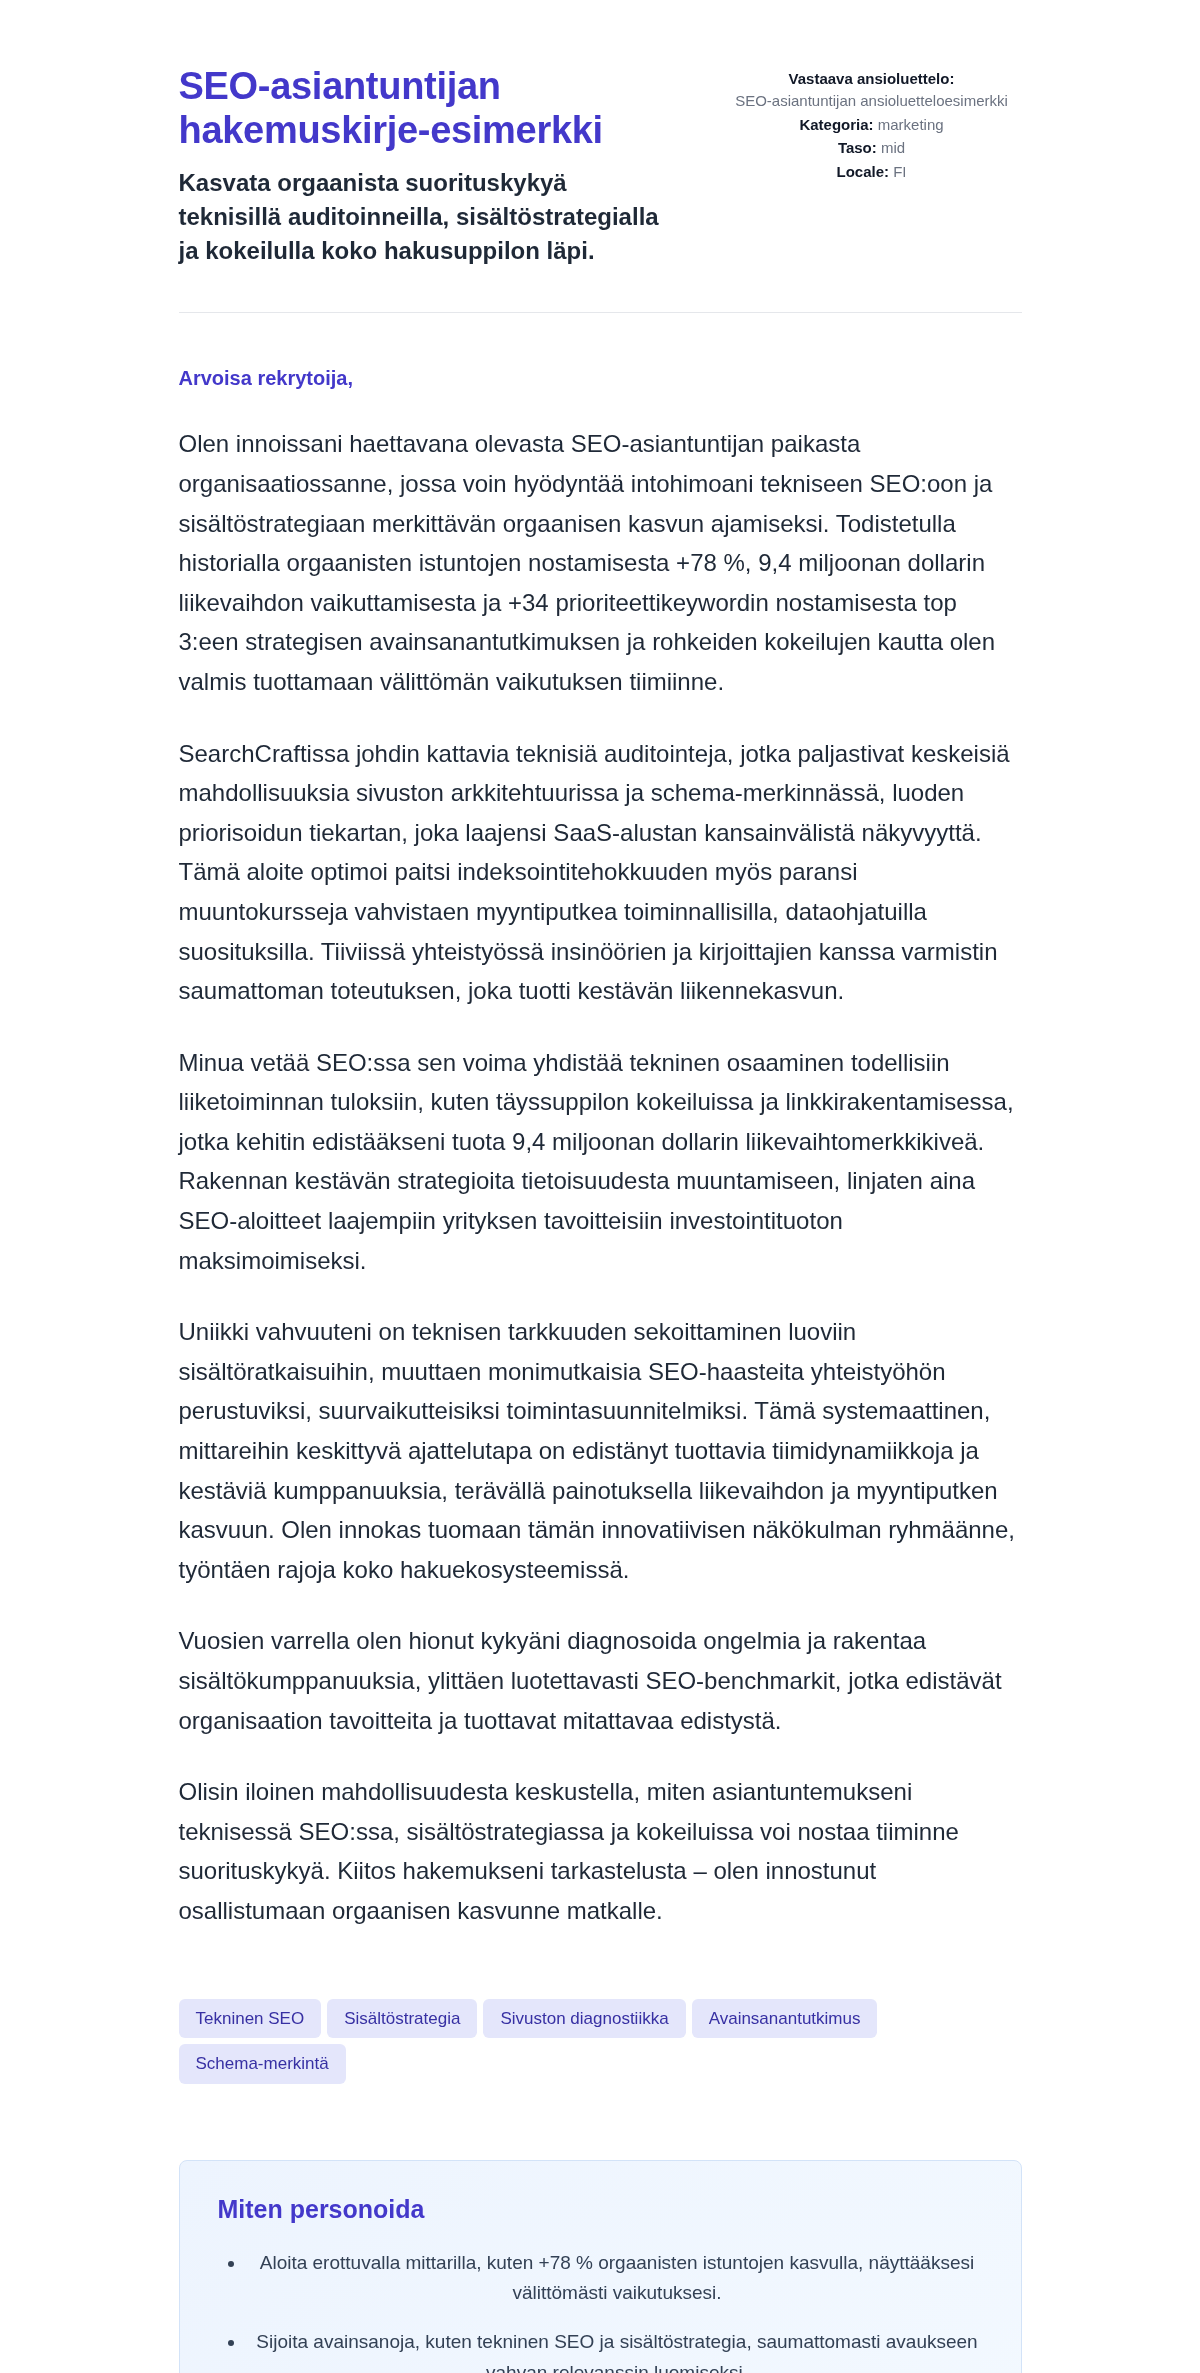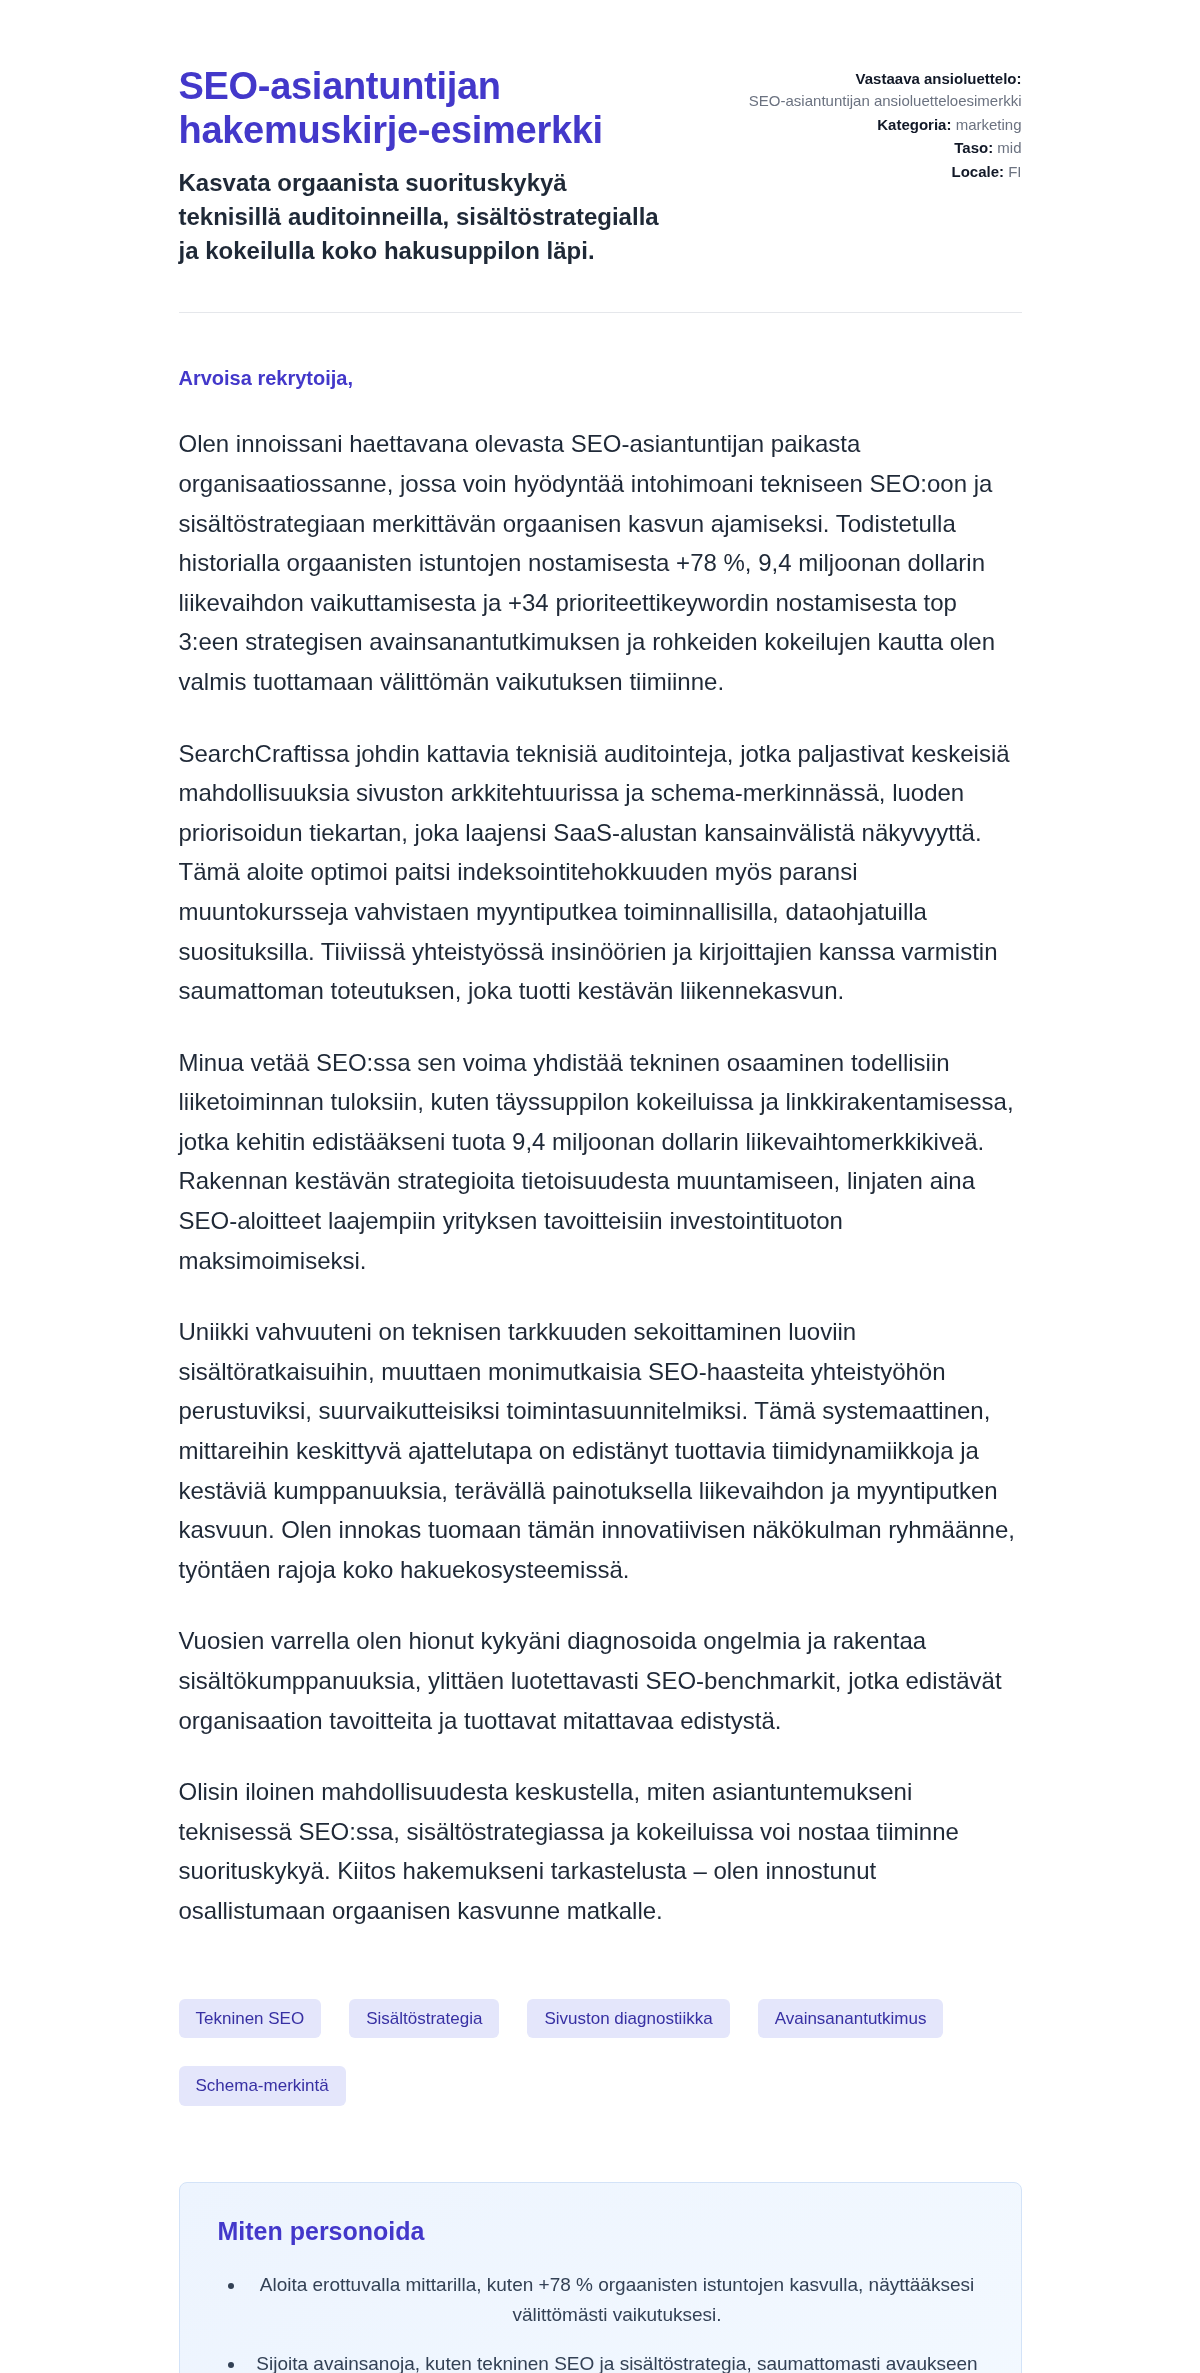--- a/index.html
+++ b/index.html
@@ -36,21 +36,21 @@
   .subtitle {
     margin: 0;
     font-size: 24px;
     line-height: 1.42;
     font-weight: 700;
     color: var(--text, #1f2937);
   }
   .meta {
     width: 300px;
     flex-shrink: 0;
-    text-align: right;
+    text-align: center;
     font-size: 15px;
     line-height: 1.45;
     padding-top: 4px;
   }
   .meta-block { margin-bottom: 2px; }
   .meta-line { margin-top: 2px; }
   .meta-label { font-weight: 700; color: #111827; }
   .meta-value { font-weight: 400; color: var(--muted, #6b7280); }
 
   .divider {
@@ -85,21 +85,21 @@
     margin: 0;
     font-size: 19px;
     color: #374151;
   }
 
   
   .tags {
     margin-top: 68px;
     display: flex;
     flex-wrap: wrap;
-    gap: 28px;
+    gap: 6px;
   }
   .tag {
     display: inline-block;
     padding: 10px 17px;
     border-radius: 6px;
     background: var(--tag-bg, #e4e6fb);
     color: var(--tag-text, #3730a3);
     font-size: 17px;
     line-height: 1.15;
     cursor: pointer;

